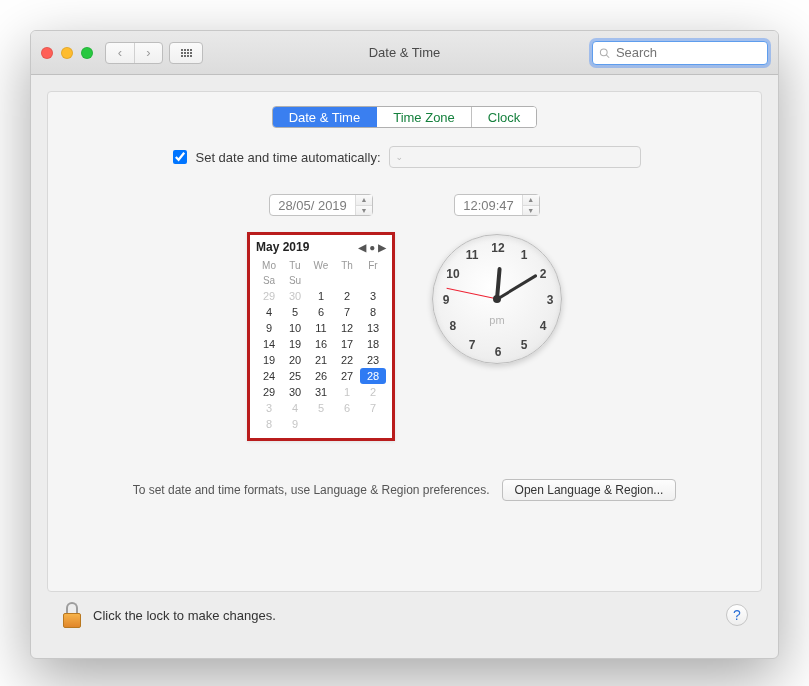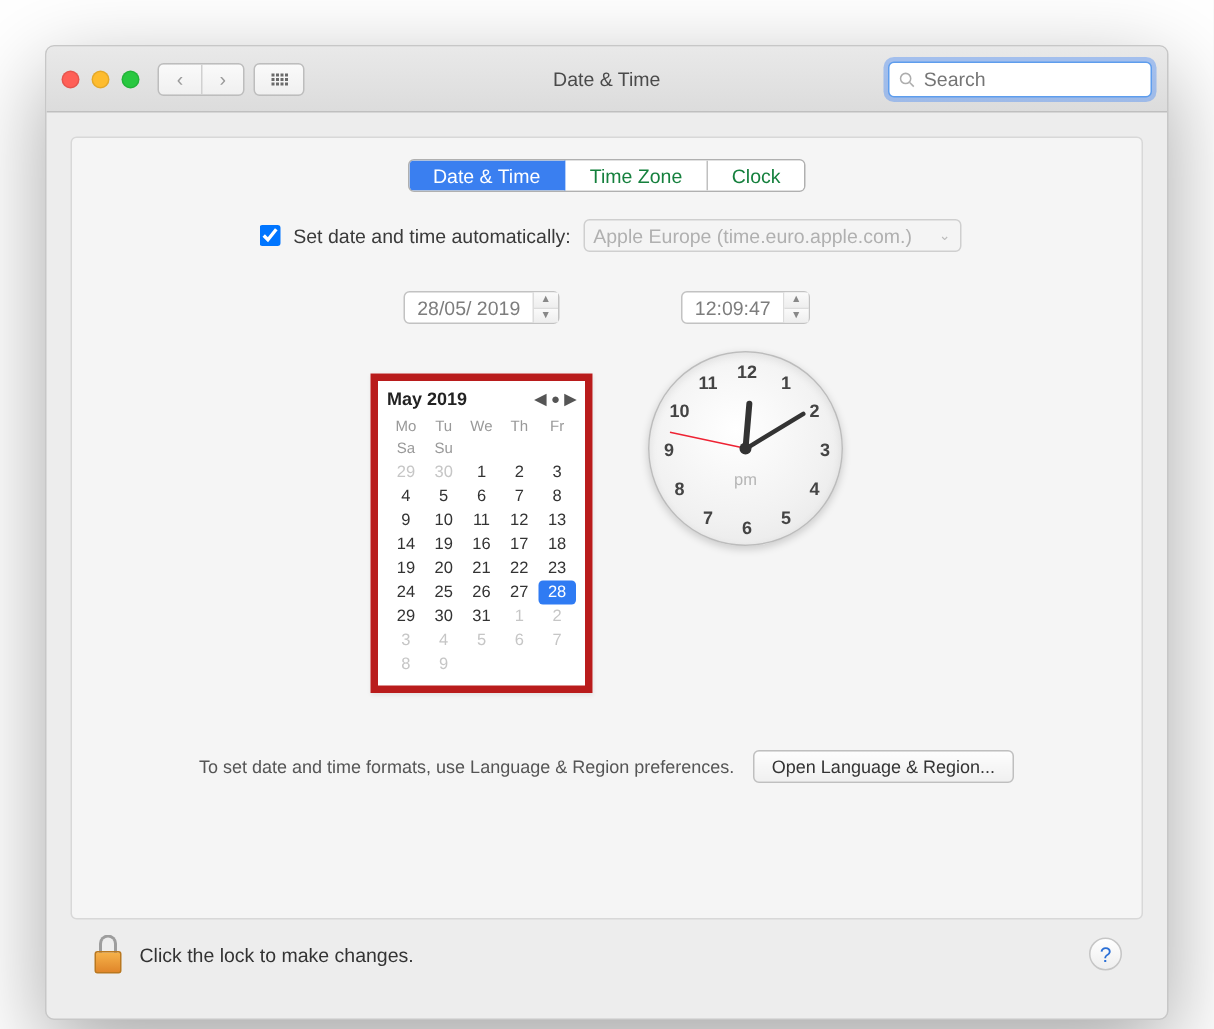--- a/index.html
+++ b/index.html
@@ -197,24 +197,24 @@
     align-items: center;
     justify-content: center;
     font-size: 7px;
     color: #888;
     background: linear-gradient(#fafafa,#eee);
   }
   .stepper .arrows div:first-child { border-bottom: 1px solid #dcdcdc; }
   .col { display: flex; flex-direction: column; align-items: center; }
   
   .calendar {
-    margin-top: 33px;
+    margin-top: 16px;
     width: 148px;
     background: #fff;
-    border: 5px solid #b91c1c;
+    border: 3px solid #b91c1c;
     box-shadow: 0 1px 3px rgba(0,0,0,0.08);
     padding: 5px 6px 6px;
     font-size: 11px;
     color: #8e8e8e;
   }
   .calhead {
     display: flex;
     justify-content: space-between;
     align-items: center;
     color: #222;
@@ -380,21 +380,20 @@
           <div>Clock</div>
         </div>
       </div>
 
       <div class="autorow">
         <label>
           <input type="checkbox" checked="" style="">
           <span>Set date and time automatically:</span>
         </label>
         <div class="serverselect">
-          <span>Apple Europe (time.euro.apple.com.)</span>
           <span class="chev">⌄</span>
         </div>
       </div>
 
       <div class="cols">
 
         <div class="col">
           <div class="stepper">
             <div class="val">28/05/ 2019</div>
             <div class="arrows">

